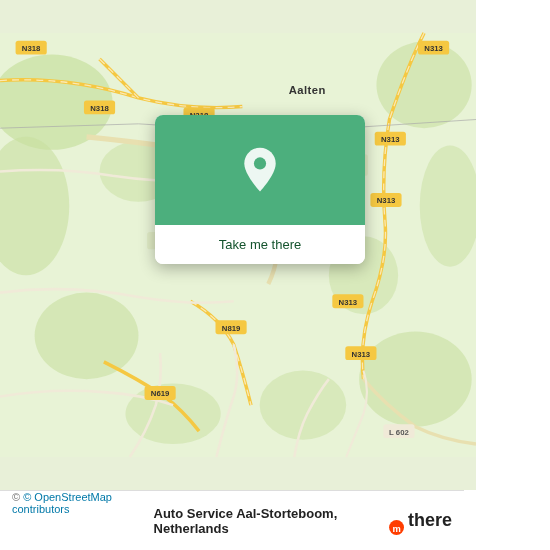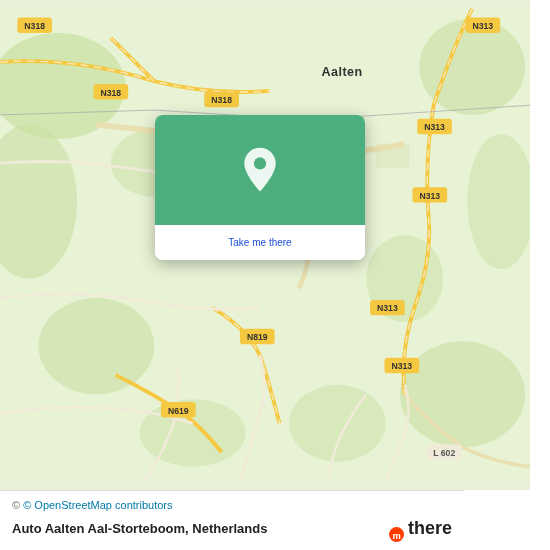--- a/index.html
+++ b/index.html
@@ -5,21 +5,21 @@
     * { margin: 0; padding: 0; box-sizing: border-box; }
     body {
       width: 550px;
       height: 550px;
       overflow: hidden;
       font-family: Arial, sans-serif;
       position: relative;
     }
 
     #map-container {
-      width: 530px;
+      width: 476px;
       height: 490px;
       position: relative;
       overflow: hidden;
       background-color: #e8f0d8;
     }
 
     
     #map-svg {
       position: absolute;
       top: 0; left: 0;
@@ -54,33 +54,33 @@
       height: 48px;
     }
 
     #popup-button {
       display: block;
       width: 100%;
       padding: 12px;
       background: white;
       border: none;
       cursor: pointer;
-      font-size: 10px;
-      color: #1d4ed8;
+      font-size: 13px;
+      color: #14532d;
       text-align: center;
       font-weight: 400;
     }
 
     
     #bottom-bar {
       width: 464px;
       height: 60px;
       background: white;
       display: flex;
-      flex-direction: column;
+      flex-direction: row;
       justify-content: center;
       padding: 0 12px;
       border-top: 1px solid #ddd;
     }
 
     #copyright-line {
       font-size: 11px;
       color: #777;
       margin-bottom: 3px;
     }
@@ -219,21 +219,21 @@
     </div>
     <button id="popup-button">Take me there</button>
   </div>
 </div>
 
 <div id="bottom-bar">
   <div id="copyright-line">
     <span>© </span><a href="#" id="copyright-link">© OpenStreetMap contributors</a>
   </div>
   <div id="location-line">
-    <span id="location-name">Auto Aalten Aal-Storteboom, Netherlands</span>
+    <span id="location-name">Auto Service Aal-Storteboom, Netherlands</span>
     <div id="moovit-logo">
 
       <svg id="moovit-icon" viewBox="0 0 30 30" xmlns="http://www.w3.org/2000/svg">
         <circle cx="22" cy="22" r="8" fill="#ff3d00"></circle>
         <text x="22" y="27" text-anchor="middle" font-size="10" font-weight="bold" fill="white">m</text>
       </svg>
       <span id="moovit-text">there</span>
     </div>
   </div>
 </div>

